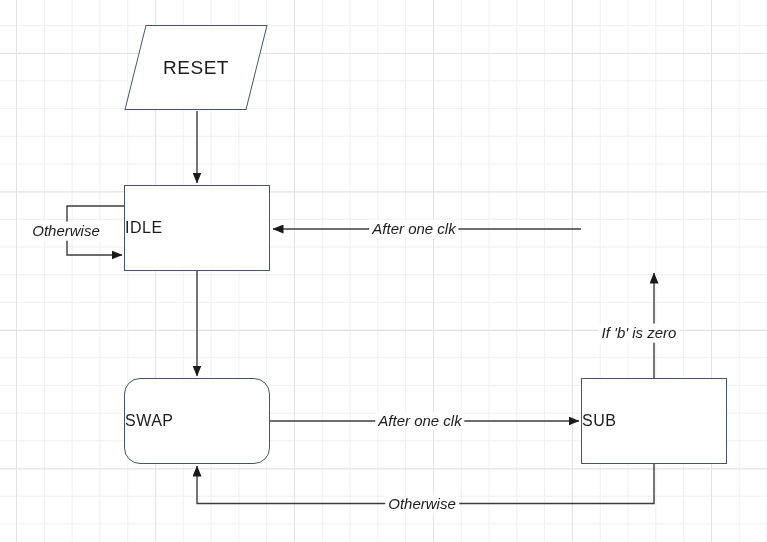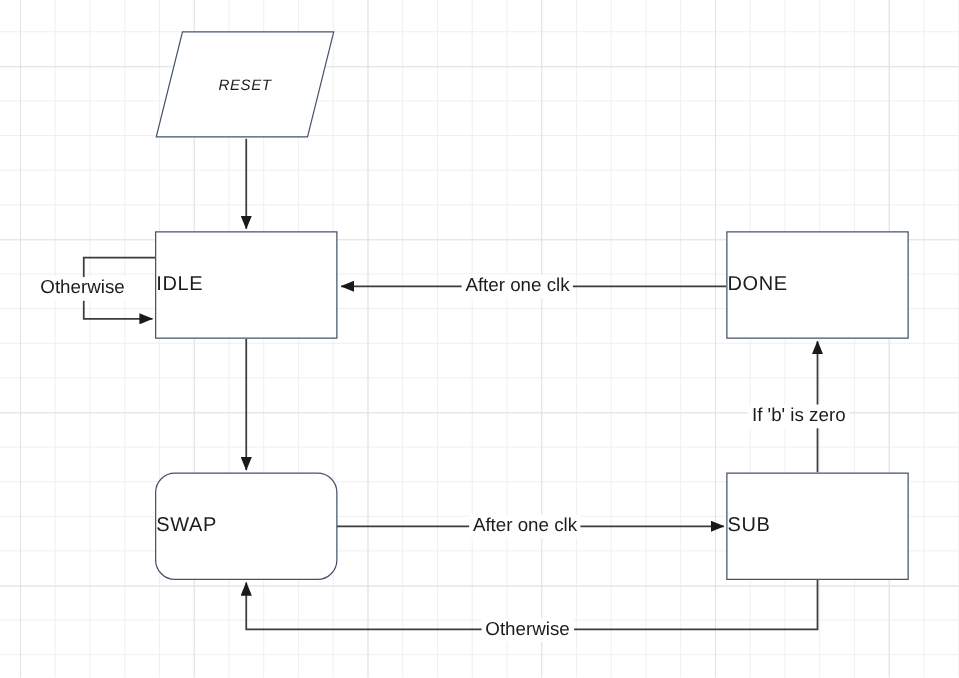--- a/index.html
+++ b/index.html
@@ -60,34 +60,34 @@
     background: var(--node-fill, #ffffff);
     border: 1.5px solid var(--node-border, #44546A);
     transform: skewX(-14deg);
   }
   .para-label {
     position: absolute;
     left: 0; top: 0; right: 0; bottom: 0;
     display: flex;
     align-items: center;
     justify-content: center;
-    font-size: 12px;
+    font-size: 19px;
     color: var(--text, #1c1c1c);
     letter-spacing: 0.5px;
-    font-style: italic;
   }
   .edge-label {
     position: absolute;
     transform: translate(-50%, -50%);
     background: #ffffff;
     padding: 0 3px;
     font-size: 15px;
     color: var(--text, #1c1c1c);
     white-space: nowrap;
     line-height: 1.25;
+    font-style: italic;
   }
 </style>
 </head>
 <body>
 
 <div class="canvas">
 
   <svg class="connector-layer" viewBox="0 0 767 542" xmlns="http://www.w3.org/2000/svg">
     <defs>
       <marker id="arrow" viewBox="0 0 11 9" refX="10.5" refY="4.5" markerWidth="11" markerHeight="9" markerUnits="userSpaceOnUse" orient="auto-start-reverse">
@@ -105,23 +105,20 @@
 
   <div class="node-reset-wrap">
     <div class="para-shape"></div>
     <div class="para-label">RESET</div>
   </div>
 
   <div class="node" style="left:124px; top:185px; width:146px; height:86px;">
     <span>IDLE</span>
   </div>
 
-  <div class="node" style="left:581px; top:185px; width:146px; height:86px;">
-    <span>DONE</span>
-  </div>
 
   <div class="node" style="left:124px; top:378px; width:146px; height:86px;border-radius:16px;">
     <span>SWAP</span>
   </div>
 
   <div class="node" style="left:581px; top:378px; width:146px; height:86px;">
     <span>SUB</span>
   </div>
 
   <span class="edge-label" style="left:66px; top:231px;">Otherwise</span>

